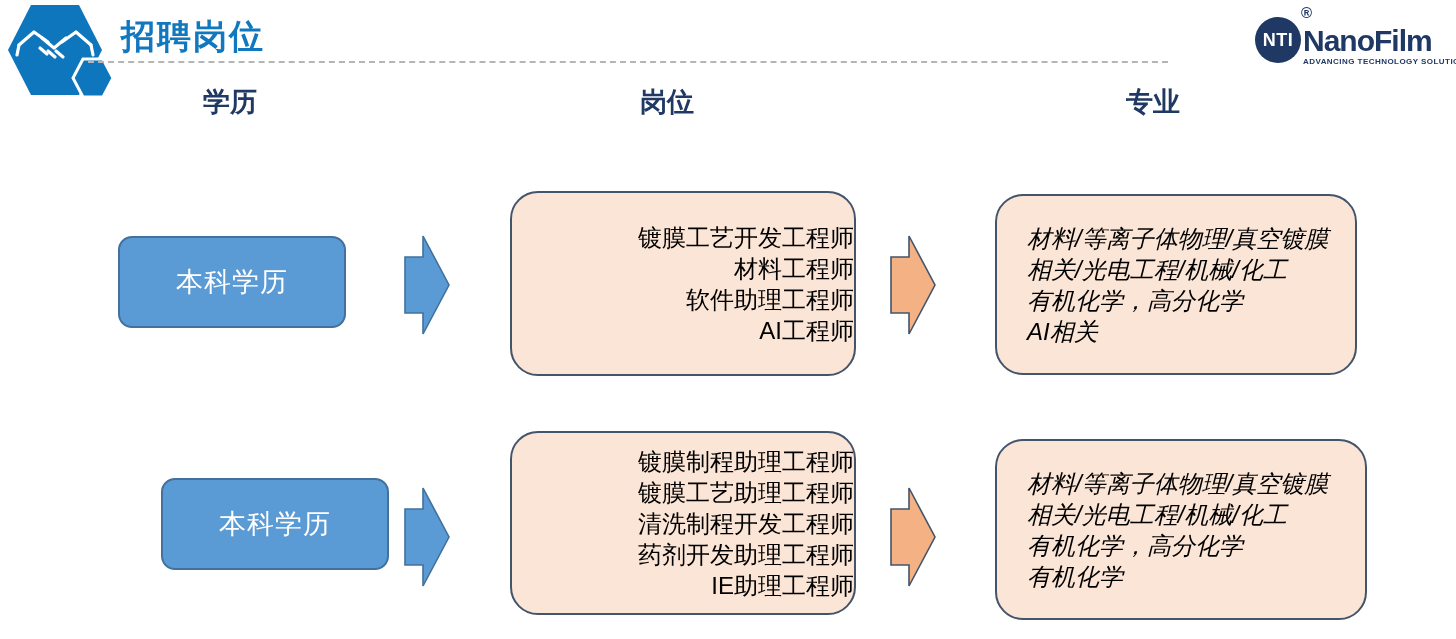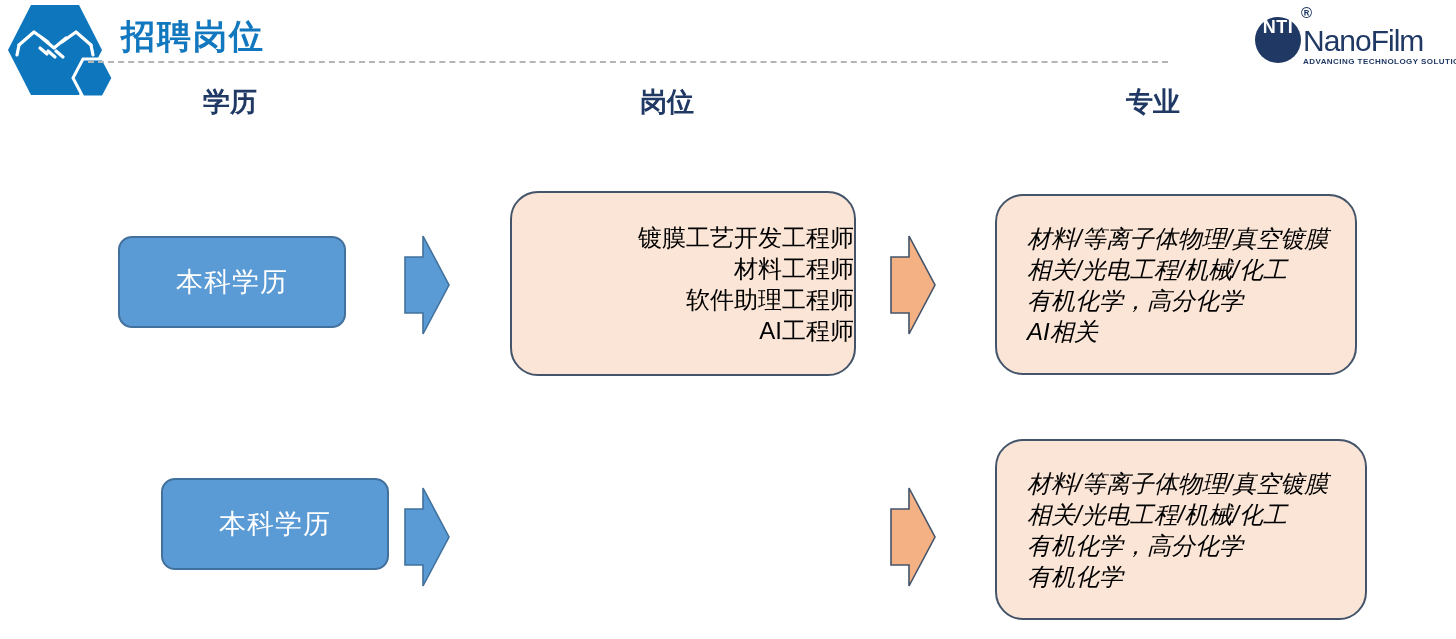--- a/index.html
+++ b/index.html
@@ -9,24 +9,24 @@
   
   #hex-icon{position:absolute;left:4px;top:2px;width:112px;height:100px;}
   #page-title{position:absolute;left:121px;top:14px;font-size:34px;font-weight:600;
     color:#1177be;letter-spacing:2px;white-space:nowrap;}
   #divider{position:absolute;left:88px;top:61px;width:1080px;height:0;
     border-top:2px dashed #b5b5b5;}
 
   
   .logo{position:absolute;color:#1f3864;}
   #logo-circle{left:1255px;top:17px;width:46px;height:46px;border-radius:50%;
-    background:#1f3864;display:flex;justify-content:center;}
+    background:#1f3864;display:flex;align-items:center;justify-content:center;}
   #logo-circle span{color:#ffffff;font-weight:800;font-size:18px;letter-spacing:.5px;}
   #logo-reg{left:1301px;top:4px;font-size:15px;font-weight:600;}
-  #logo-wordmark{left:1303px;top:24px;font-size:30px;font-weight:400;letter-spacing:-1px;white-space:nowrap;}
+  #logo-wordmark{left:1303px;top:24px;font-size:30px;font-weight:700;letter-spacing:-1px;white-space:nowrap;}
   #logo-tagline{left:1303px;top:57px;font-size:8px;font-weight:600;letter-spacing:.45px;white-space:nowrap;}
 
   
   .col-header{position:absolute;top:84px;transform:translateX(-50%);
     font-size:27px;font-weight:bold;color:#1f3864;white-space:nowrap;}
   #col-education{left:230px;}
   #col-position{left:667px;}
   #col-major{left:1153px;}
 
   
@@ -112,20 +112,27 @@
   </div>
 
   <div class="edu-box" id="edu-row2">
     <span>本科学历</span>
   </div>
 
   <svg class="arrow" id="arrow-blue-2" viewBox="0 0 46 102">
     <polygon points="1,23 19,23 19,2 45,51 19,100 19,79 1,79" fill="#5b9bd5" stroke="#41719c" stroke-width="1.6"></polygon>
   </svg>
 
+  <div class="peach-box centered" id="pos-row2">
+    <span>镀膜制程助理工程师</span>
+    <span>镀膜工艺助理工程师</span>
+    <span>清洗制程开发工程师</span>
+    <span>药剂开发助理工程师</span>
+    <span>IE助理工程师</span>
+  </div>
 
   <svg class="arrow" id="arrow-orange-2" viewBox="0 0 46 102">
     <polygon points="1,23 19,23 19,2 45,51 19,100 19,79 1,79" fill="#f4b183" stroke="#44546a" stroke-width="1.6"></polygon>
   </svg>
 
   <div class="peach-box lefted" id="maj-row2">
     <span>材料/等离子体物理/真空镀膜</span>
     <span>相关/光电工程/机械/化工</span>
     <span>有机化学，高分化学</span>
     <span>有机化学</span>

